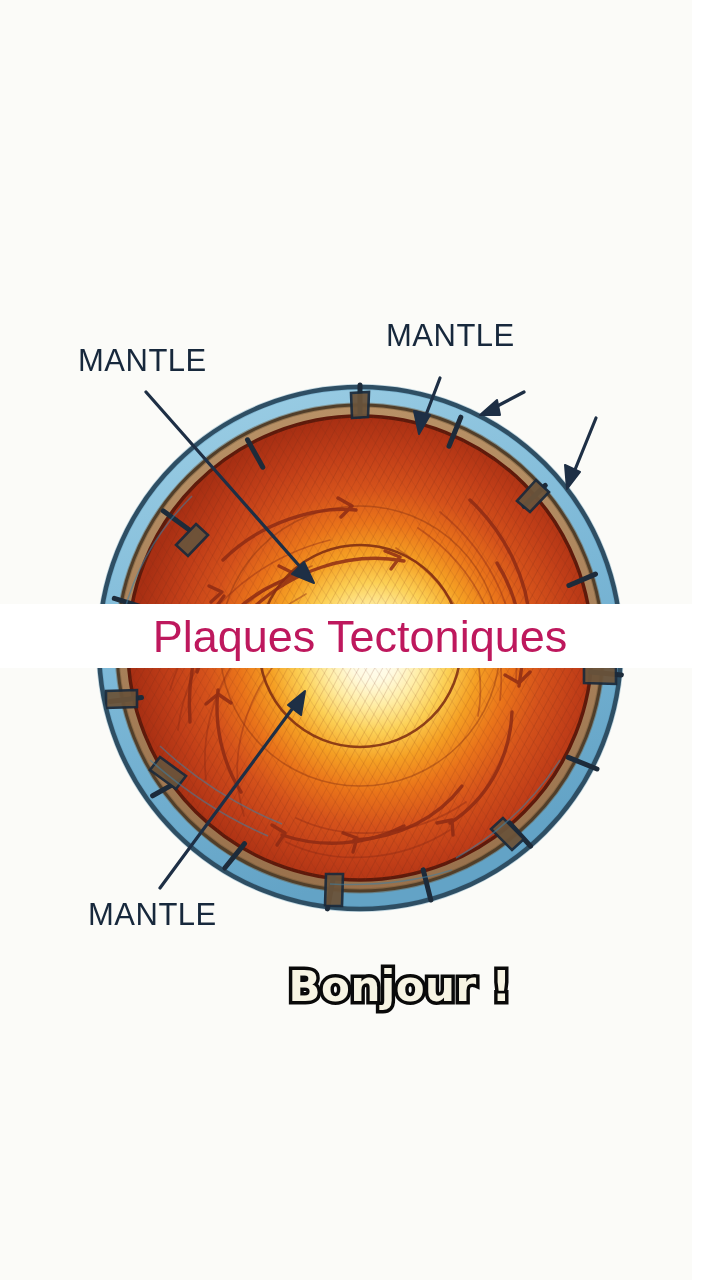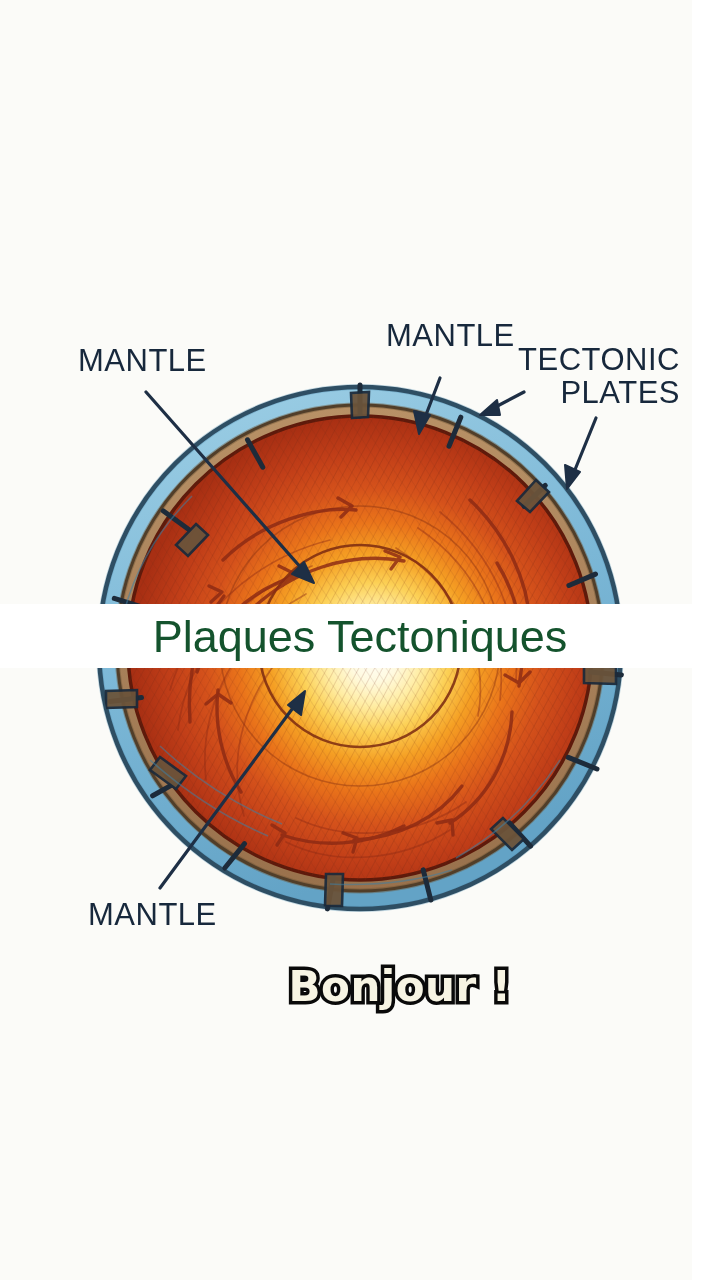--- a/index.html
+++ b/index.html
@@ -75,21 +75,21 @@
     background: #ffffff;
     display: flex;
     align-items: center;
     justify-content: center;
     z-index: 40;
   }
   #title-text {
     font-family: "Liberation Sans", sans-serif;
     font-size: 45px;
     font-weight: 400;
-    color: #14532d;
+    color: #be185d;
     letter-spacing: 0px;
     white-space: pre;
     line-height: 1;
   }
 
   
   #caption-wrap {
     position: absolute;
     left: 0;
     top: 962px;
@@ -297,22 +297,20 @@
           <path d="M 160 888 L 301 697" fill="none"></path>
           <path d="M 305 691 L 301 715 L 288 705 Z" stroke-width="2"></path>
         </g>
       </g>
     </svg>
 
     <div class="dlabel" id="label-mantle-top">MANTLE</div>
 
     <div class="dlabel" id="label-crust">MANTLE</div>
 
-    <div class="dlabel" id="label-tectonic-plates">TECTONIC
-PLATES</div>
 
     <div class="dlabel" id="label-mantle-bottom">MANTLE</div>
   </div>
 
   <div id="title-banner">
     <span id="title-text">Plaques Tectoniques</span>
   </div>
 
   <div id="caption-wrap">
     <span id="caption-text">Bonjour !</span>

